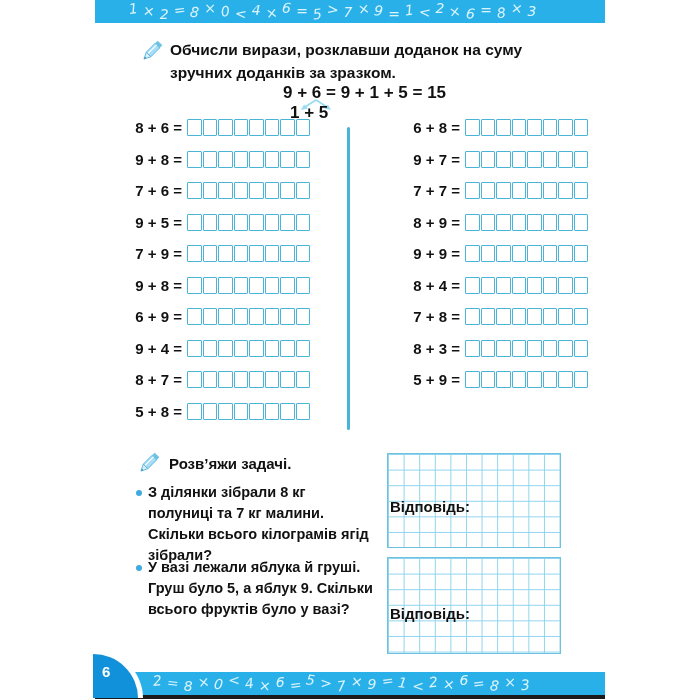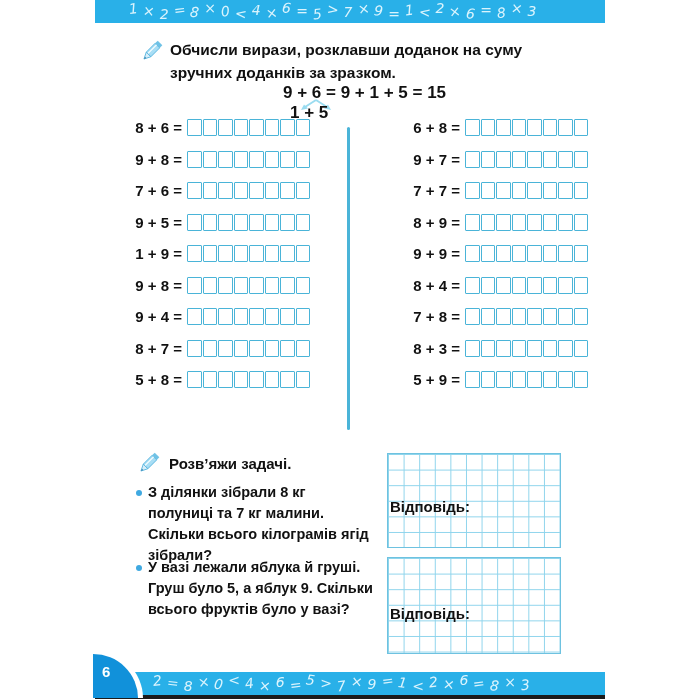--- a/index.html
+++ b/index.html
@@ -143,34 +143,47 @@
           <div class="cell"></div>
           <div class="cell"></div>
           <div class="cell"></div>
           <div class="cell"></div>
           <div class="cell"></div>
           <div class="cell"></div>
           <div class="cell"></div>
         </div>
       </div>
       <div class="ex-row">
-        <span class="ex-label">1 + 9 =</span>
+        <span class="ex-label">7 + 9 =</span>
         <div class="cells">
           <div class="cell"></div>
           <div class="cell"></div>
           <div class="cell"></div>
           <div class="cell"></div>
           <div class="cell"></div>
           <div class="cell"></div>
           <div class="cell"></div>
           <div class="cell"></div>
         </div>
       </div>
       <div class="ex-row">
         <span class="ex-label">9 + 8 =</span>
+        <div class="cells">
+          <div class="cell"></div>
+          <div class="cell"></div>
+          <div class="cell"></div>
+          <div class="cell"></div>
+          <div class="cell"></div>
+          <div class="cell"></div>
+          <div class="cell"></div>
+          <div class="cell"></div>
+        </div>
+      </div>
+      <div class="ex-row">
+        <span class="ex-label">6 + 9 =</span>
         <div class="cells">
           <div class="cell"></div>
           <div class="cell"></div>
           <div class="cell"></div>
           <div class="cell"></div>
           <div class="cell"></div>
           <div class="cell"></div>
           <div class="cell"></div>
           <div class="cell"></div>
         </div>

